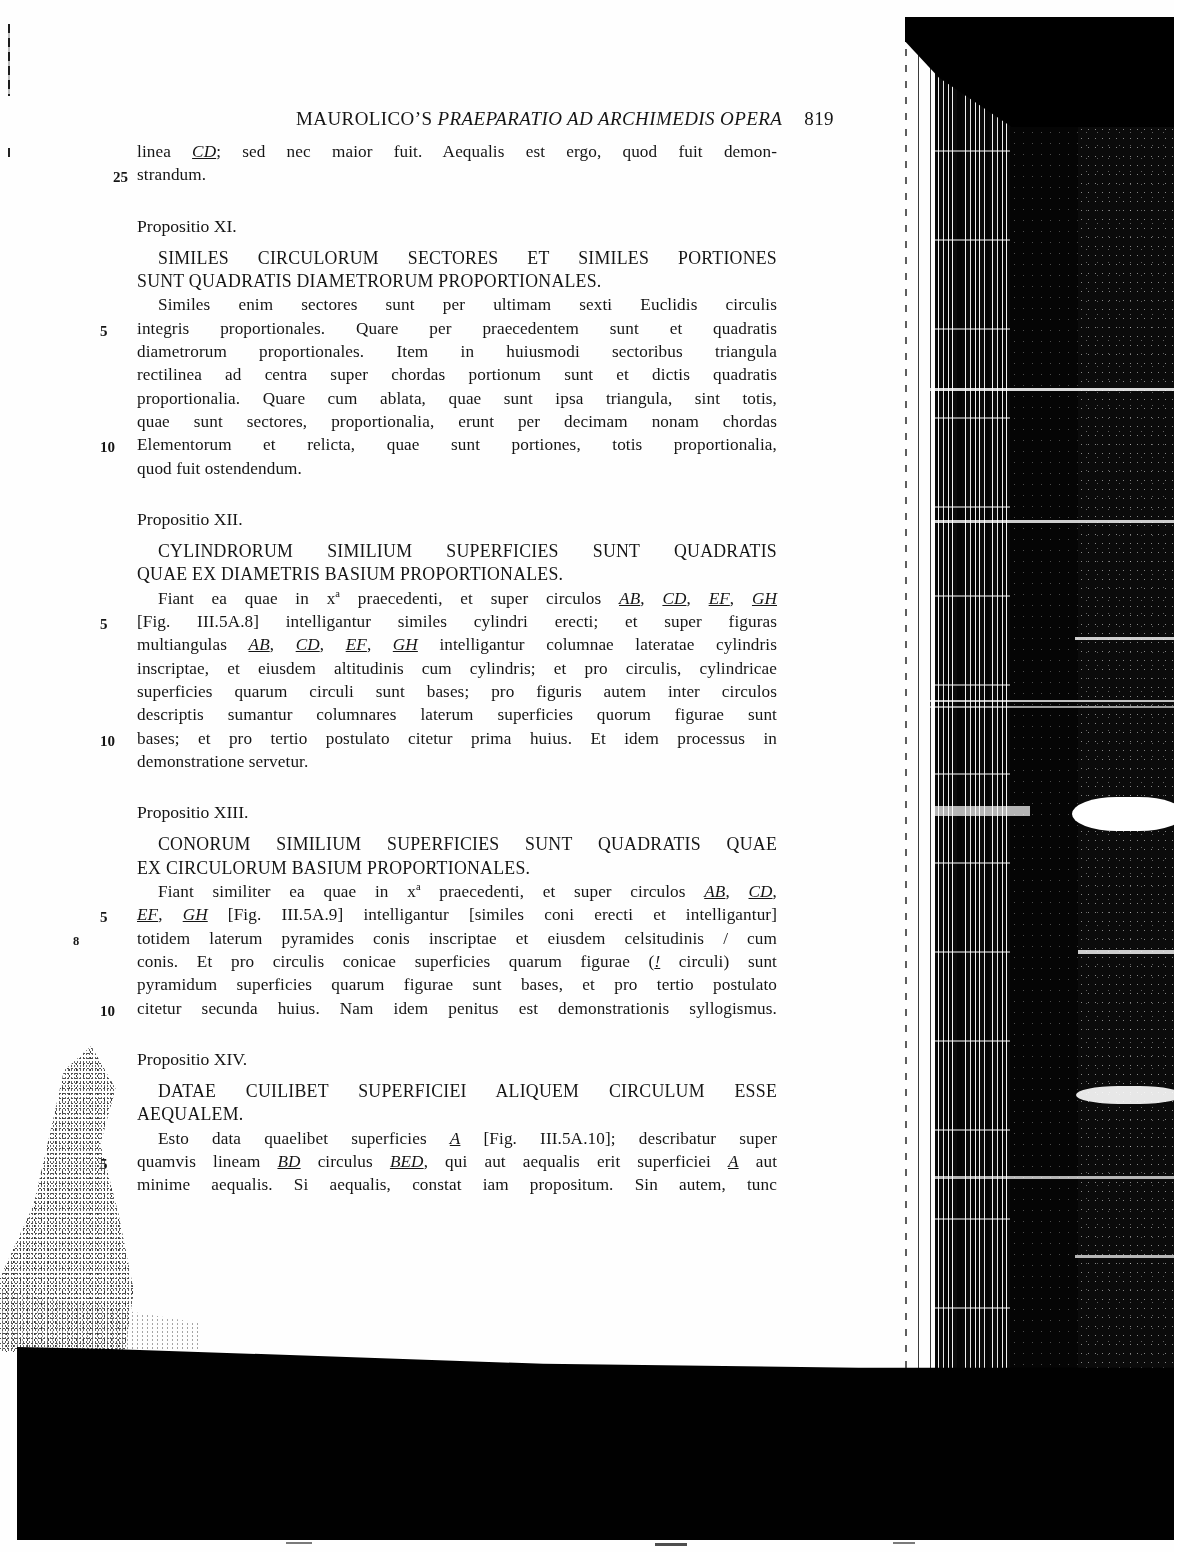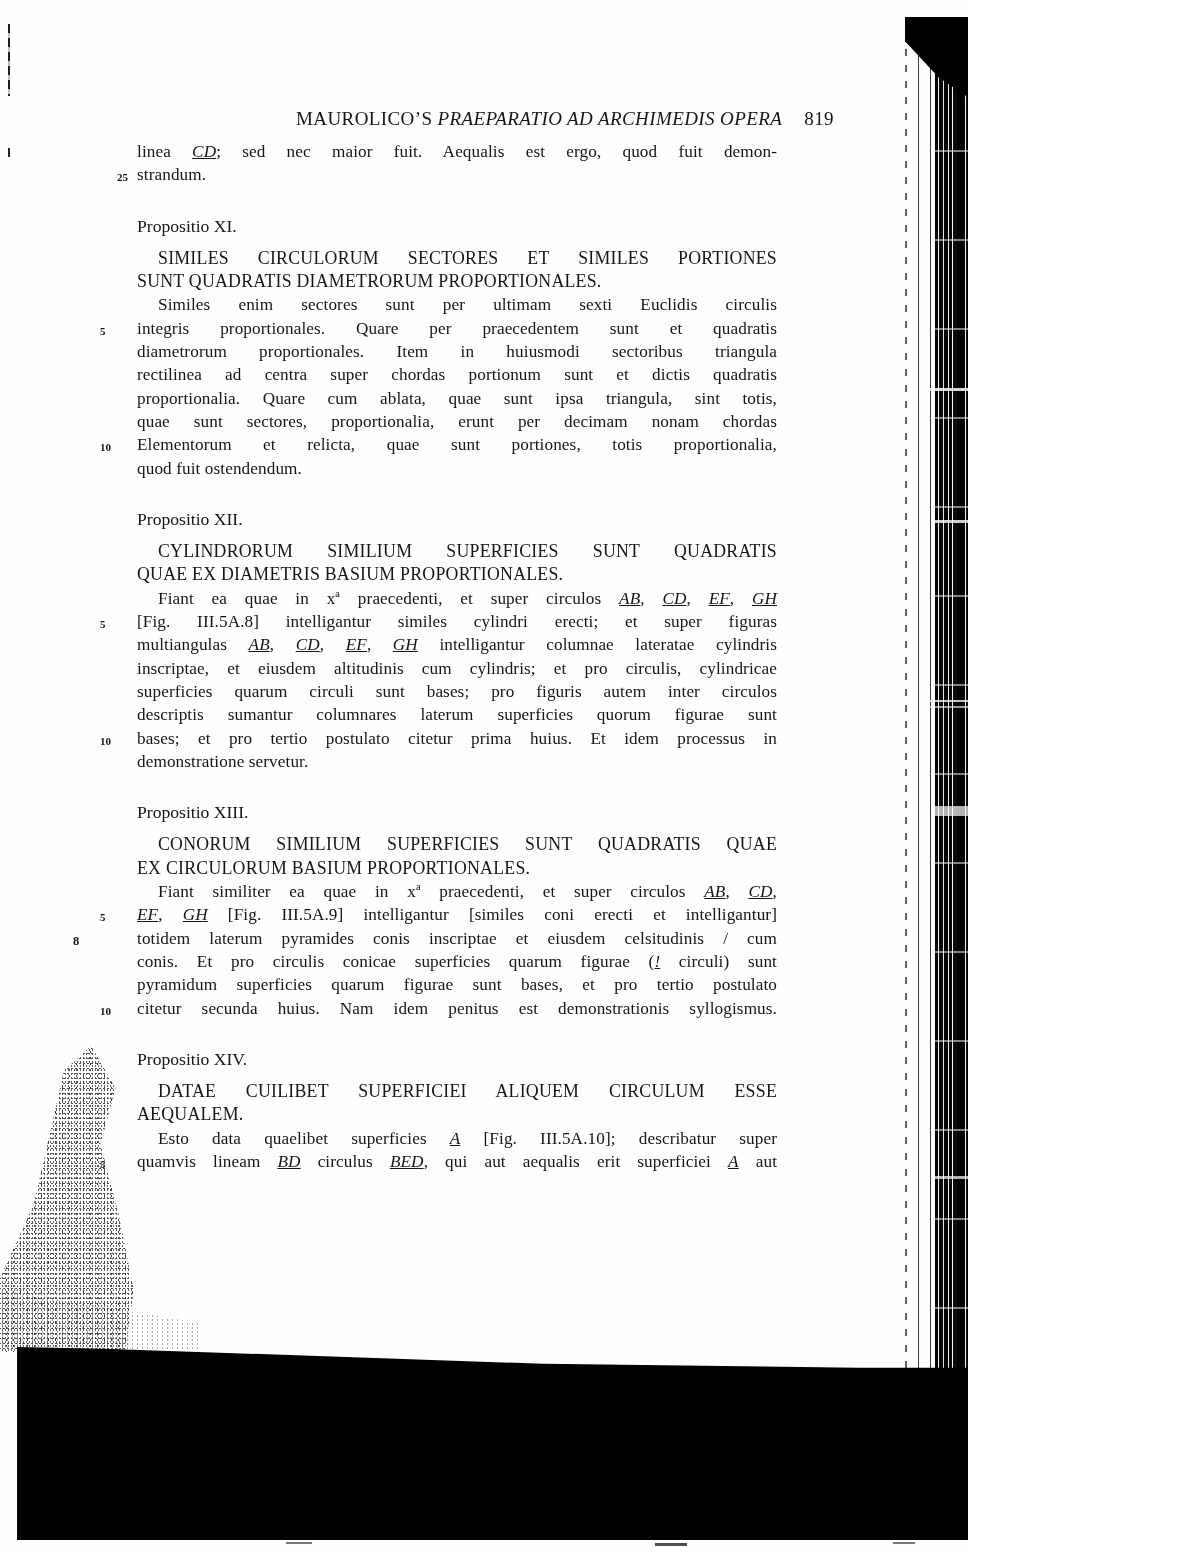--- a/index.html
+++ b/index.html
@@ -1,17 +1,17 @@
 <!DOCTYPE html>
 <html><head>
 <meta charset="utf-8">
 <style>
   html,body { margin:0; padding:0; background:#ffffff; }
   .page {
-    position:relative; width:968px; height:1552px; overflow:hidden;
+    position:relative; width:1174px; height:1552px; overflow:hidden;
     background:#fefefe; font-family:"Liberation Serif","DejaVu Serif",serif;
     color:#151515;
   }
 
   
   .header {
     position:absolute; left:137px; top:108px; width:856px;
     text-align:center; font-size:19px; letter-spacing:0.4px; white-space:nowrap;
   }
   .header .hti { font-style:italic; }
@@ -21,21 +21,21 @@
   .textblock { position:absolute; left:137px; top:140px; width:640px; }
   .line {
     position:relative; line-height:23.3px; font-size:17.2px;
     letter-spacing:0.1px; overflow:visible;
   }
   .line.j { text-align:justify; text-align-last:justify; }
   .line.indent { text-indent:21px; }
   .line.caps { font-size:17.8px; letter-spacing:0.25px; }
   .heading { font-size:17.6px; margin:28px 0 9px 0; line-height:23.3px; }
   .ln  { position:absolute; left:-37px; top:3px; width:28px; text-align:right;
-         font-size:11px; font-weight:bold; letter-spacing:0; text-indent:0; }
+         font-size:15px; font-weight:bold; letter-spacing:0; text-indent:0; }
   .ln2 { position:absolute; left:-64px; top:3px; width:16px; text-align:right;
          font-size:12.5px; font-weight:bold; text-indent:0; }
   .i { font-style:italic;text-decoration:underline; }
   .sup { vertical-align:super; font-size:10.5px; line-height:0; }
 
   
   .edge { position:absolute; top:17px; height:1523px; }
   .edge-hairline {
     left:905px; width:2px;
     background:repeating-linear-gradient(180deg,#2a2a2a 0 7px,transparent 7px 16px);
@@ -149,20 +149,21 @@
       <div class="line j"><span class="ln">5</span><span class="i">EF</span><span>, </span><span class="i">GH</span><span> [Fig. III.5A.9] intelligantur [similes coni erecti et intelligantur]</span></div>
       <div class="line j"><span class="ln2">8</span><span>totidem laterum pyramides conis inscriptae et eiusdem celsitudinis / cum</span></div>
       <div class="line j"><span>conis. Et pro circulis conicae superficies quarum figurae (</span><span class="i">!</span><span> circuli) sunt</span></div>
       <div class="line j"><span>pyramidum superficies quarum figurae sunt bases, et pro tertio postulato</span></div>
       <div class="line j"><span class="ln">10</span><span>citetur secunda huius. Nam idem penitus est demonstrationis syllogismus.</span></div>
       <div class="heading">Propositio XIV.</div>
       <div class="line caps j indent"><span>DATAE CUILIBET SUPERFICIEI ALIQUEM CIRCULUM ESSE</span></div>
       <div class="line caps"><span>AEQUALEM.</span></div>
       <div class="line j indent"><span>Esto data quaelibet superficies </span><span class="i">A</span><span> [Fig. III.5A.10]; describatur super</span></div>
       <div class="line j"><span class="ln">5</span><span>quamvis lineam </span><span class="i">BD</span><span> circulus </span><span class="i">BED</span><span>, qui aut aequalis erit superficiei </span><span class="i">A</span><span> aut</span></div>
+      <div class="line j"><span>minime aequalis. Si aequalis, constat iam propositum. Sin autem, tunc</span></div>
     </div>
 
   <div class="edge edge-b"></div>
   <div class="edge edge-c"></div>
   <div class="edge edge-d"></div>
   <div class="edge edge-e"></div>
   <div class="edge edge-hairline"></div>
   <div class="edge edge-f-line"></div>
   <div class="edge-cap"></div>
 

